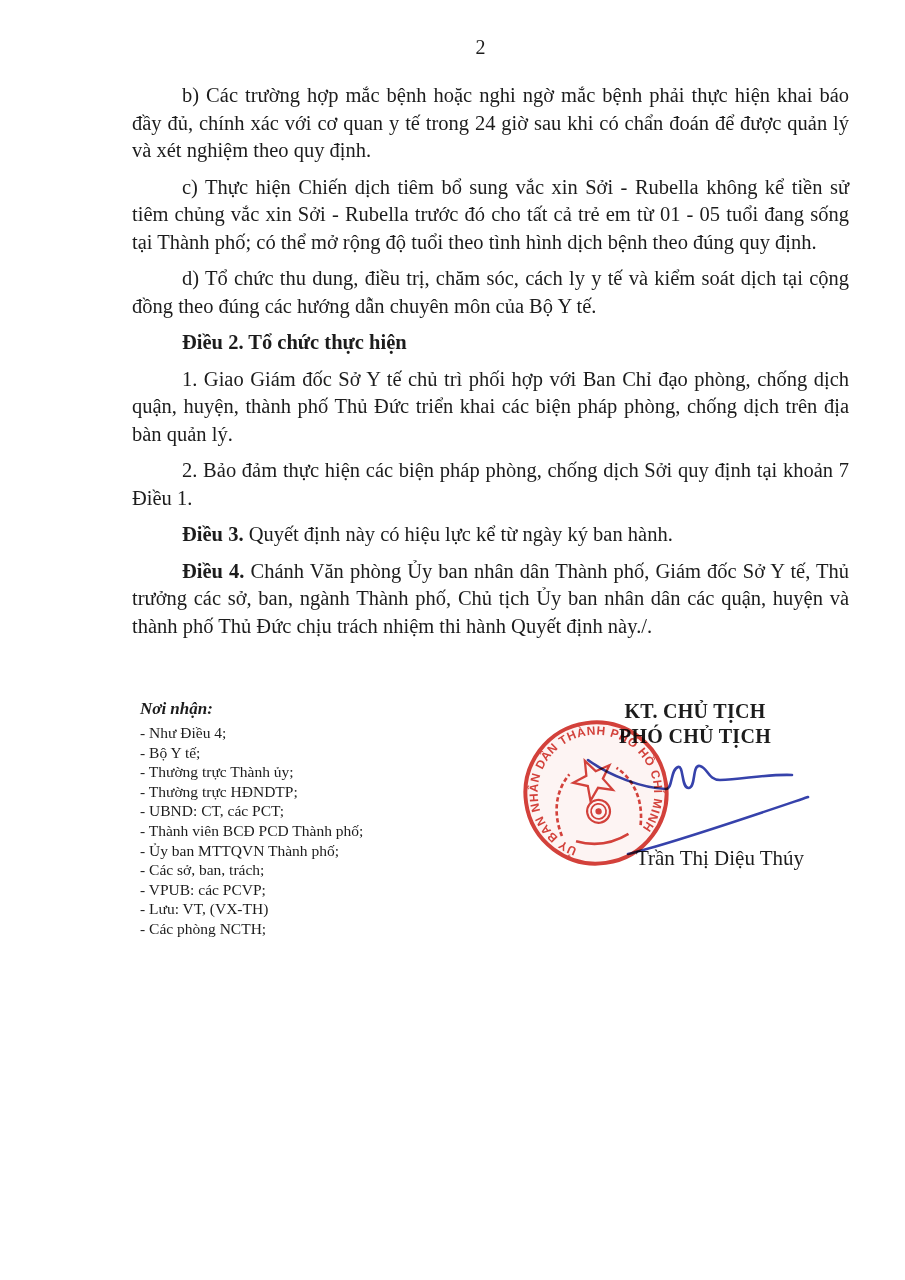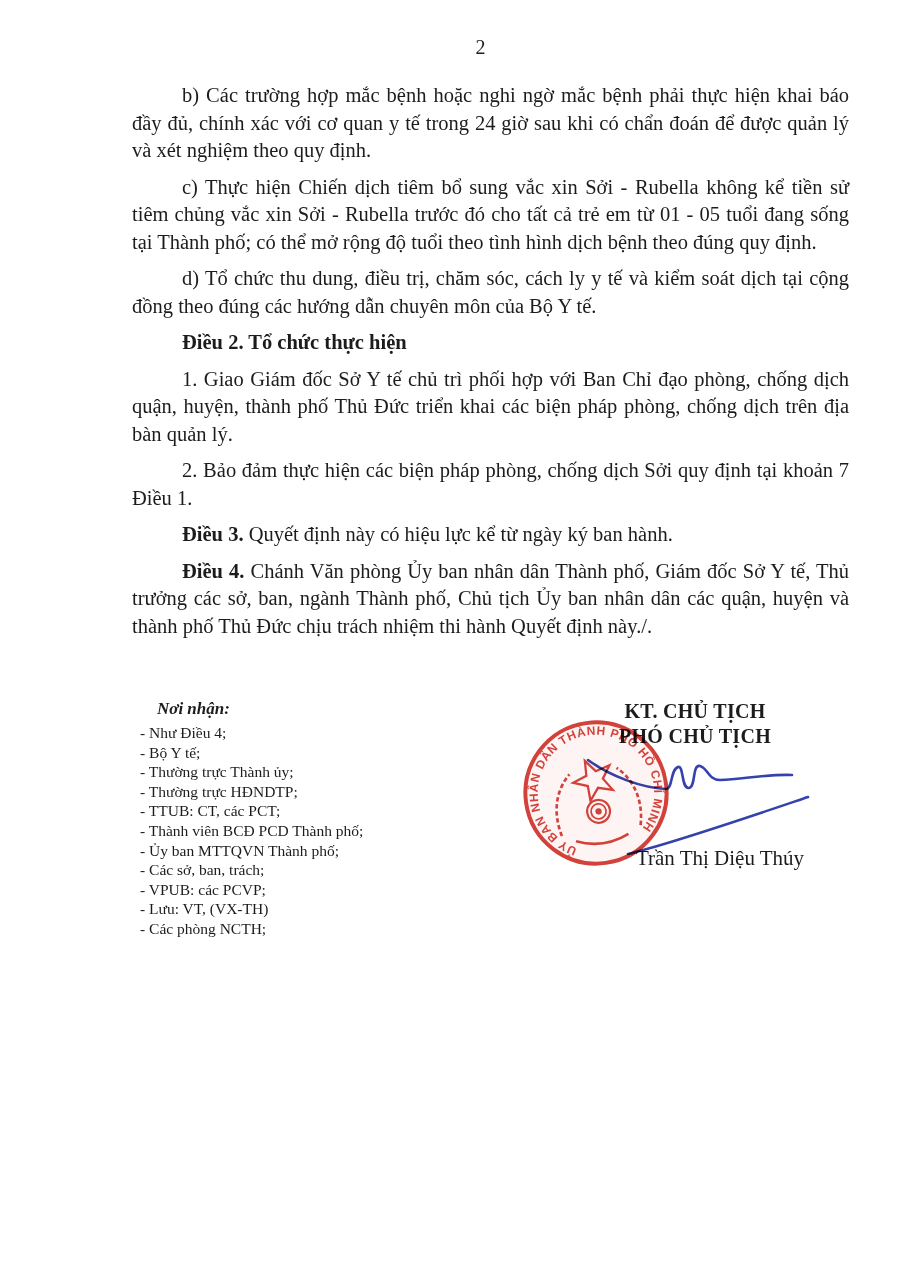--- a/index.html
+++ b/index.html
@@ -24,21 +24,21 @@
   .para{
     margin:0 0 9px 0;
     font-size:20.5px;line-height:27.5px;
     text-align:justify;text-indent:50px;
   }
   .para .lead{font-weight:bold;}
   .recipients{
     position:absolute;left:140px;top:699px;width:330px;
   }
   .recipients-title{
-    font-size:17px;font-weight:bold;font-style:italic;margin-bottom:4px;margin-left:17px;
+    font-size:17px;font-weight:bold;font-style:italic;margin-bottom:4px;
   }
   .recipient-line{
     font-size:15.5px;line-height:19.6px;
   }
   .sign-head{
     position:absolute;left:535px;top:699px;width:320px;
     text-align:center;font-weight:bold;font-size:20px;line-height:24.5px;
     letter-spacing:.3px;z-index:2;
   }
   .signer-name{
@@ -79,21 +79,21 @@
   <p class="para"><b class="lead">Điều 3.</b><span> Quyết định này có hiệu lực kể từ ngày ký ban hành.</span></p>
   <p class="para"><b class="lead">Điều 4.</b><span> Chánh Văn phòng Ủy ban nhân dân Thành phố, Giám đốc Sở Y tế, Thủ trưởng các sở, ban, ngành Thành phố, Chủ tịch Ủy ban nhân dân các quận, huyện và thành phố Thủ Đức chịu trách nhiệm thi hành Quyết định này./.</span></p>
 </div>
 
 <div class="recipients">
   <div class="recipients-title">Nơi nhận:</div>
   <div class="recipient-line">- Như Điều 4;</div>
   <div class="recipient-line">- Bộ Y tế;</div>
   <div class="recipient-line">- Thường trực Thành ủy;</div>
   <div class="recipient-line">- Thường trực HĐNDTP;</div>
-  <div class="recipient-line">- TTUB: CT, các PCT;</div>
+  <div class="recipient-line">- UBND: CT, các PCT;</div>
   <div class="recipient-line">- Thành viên BCĐ PCD Thành phố;</div>
   <div class="recipient-line">- Ủy ban MTTQVN Thành phố;</div>
   <div class="recipient-line">- Các sở, ban, trách;</div>
   <div class="recipient-line">- VPUB: các PCVP;</div>
   <div class="recipient-line">- Lưu: VT, (VX-TH)</div>
   <div class="recipient-line">- Các phòng NCTH;</div>
 </div>
 
 <div class="sign-head">
   <div>KT. CHỦ TỊCH</div>

